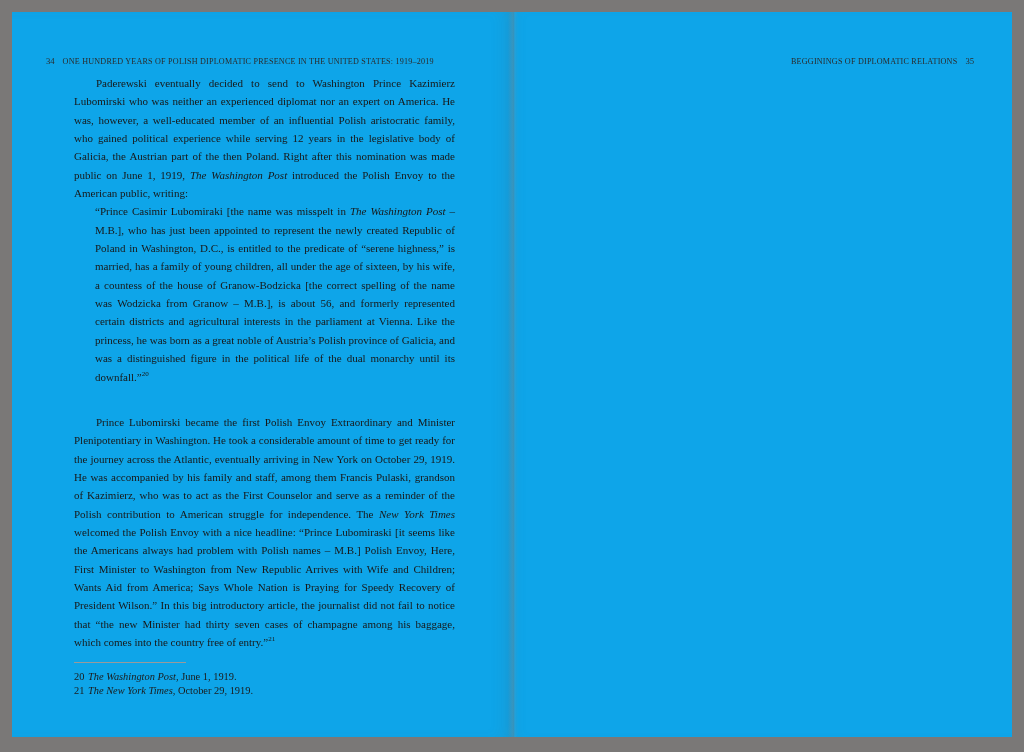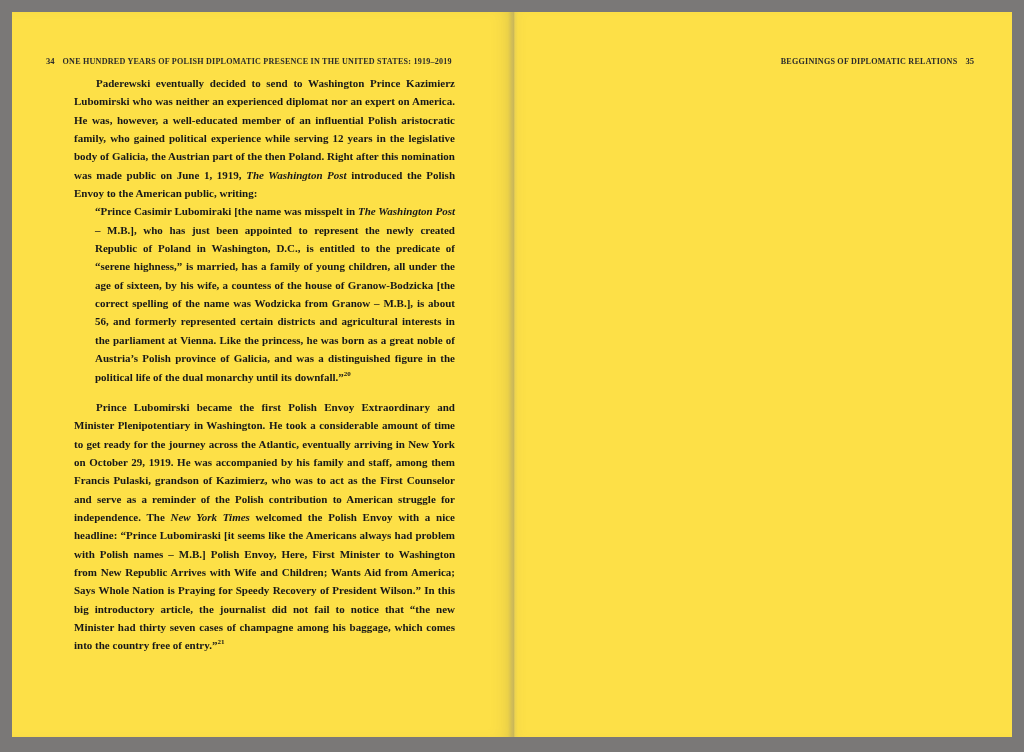--- a/index.html
+++ b/index.html
@@ -16,22 +16,21 @@
   .spread {
     position: absolute;
     left: 0; top: 0;
     width: 1024px;
     height: 752px;
   }
   .page {
     position: absolute;
     top: 12px;
     height: 725px;
-    background: #fde047;
-    font-weight: bold;
+    background: #0ea5e9;
   }
   .page-left {
     left: 12px;
     width: 500px;
     box-shadow: inset -14px 0 20px -14px rgba(90,88,86,0.30);
   }
   .page-right {
     left: 512px;
     width: 500px;
     box-shadow: inset 10px 0 16px -12px rgba(110,108,106,0.22);
@@ -88,21 +87,21 @@
   }
   p {
     margin: 0;
   }
   .indent { text-indent: 22px; }
   .quote {
     text-indent: 0;
     margin-top: 0;
     margin-left: 21px;
   }
-  .gap { margin-top: 12px; }
+  .gap { margin-top: 27px; }
   i, .it { font-style: italic; }
   sup {
     font-size: 64%;
     vertical-align: super;
     line-height: 0;
   }
 
   
   .footnotes {
     position: absolute;
@@ -136,20 +135,29 @@
     <div class="col col-left">
 
       <p class="indent"><span>Paderewski eventually decided to send to Washington Prince Kazimierz Lubomirski who was neither an experienced diplomat nor an expert on America. He was, however, a well-educated member of an influential Polish aristocratic family, who gained political experience while serving 12 years in the legislative body of Galicia, the Austrian part of the then Poland. Right after this nomination was made public on June 1, 1919, </span><i>The Washington Post</i><span> introduced the Polish Envoy to the American public, writing:</span></p>
 
       <p class="quote"><span>“Prince Casimir Lubomiraki [the name was misspelt in </span><i>The Washington Post</i><span> – M.B.], who has just been appointed to represent the newly created Republic of Poland in Washington, D.C., is entitled to the predicate of “serene highness,” is married, has a family of young children, all under the age of sixteen, by his wife, a countess of the house of Granow-Bodzicka [the correct spelling of the name was Wodzicka from Granow – M.B.], is about 56, and formerly represented certain districts and agricultural interests in the parliament at Vienna. Like the princess, he was born as a great noble of Austria’s Polish province of Galicia, and was a distinguished figure in the political life of the dual monarchy until its downfall.”</span><sup>20</sup></p>
 
       <p class="indent gap"><span>Prince Lubomirski became the first Polish Envoy Extraordinary and Minister Plenipotentiary in Washington. He took a considerable amount of time to get ready for the journey across the Atlantic, eventually arriving in New York on October 29, 1919. He was accompanied by his family and staff, among them Francis Pulaski, grandson of Kazimierz, who was to act as the First Counselor and serve as a reminder of the Polish contribution to American struggle for independence. The </span><i>New York Times</i><span> welcomed the Polish Envoy with a nice headline: “Prince Lubomiraski [it seems like the Americans always had problem with Polish names – M.B.] Polish Envoy, Here, First Minister to Washington from New Republic Arrives with Wife and Children; Wants Aid from America; Says Whole Nation is Praying for Speedy Recovery of President Wilson.” In this big introductory article, the journalist did not fail to notice that “the new Minister had thirty seven cases of champagne among his baggage, which comes into the country free of entry.”</span><sup>21</sup></p>
 
     </div>
 
+    <div class="footnotes">
+      <div class="fn-rule"></div>
+      <div class="fn-row">
+        <span class="fn-num">20</span><i>The Washington Post</i><span>, June 1, 1919.</span>
+      </div>
+      <div class="fn-row">
+        <span class="fn-num">21</span><i>The New York Times</i><span>, October 29, 1919.</span>
+      </div>
+    </div>
 
   </div>
 
   <div class="page page-right">
 
     <div class="runhead runhead-right">
       <span>Begginings of Diplomatic Relations</span><span class="folio">35</span>
     </div>
 
   </div>

